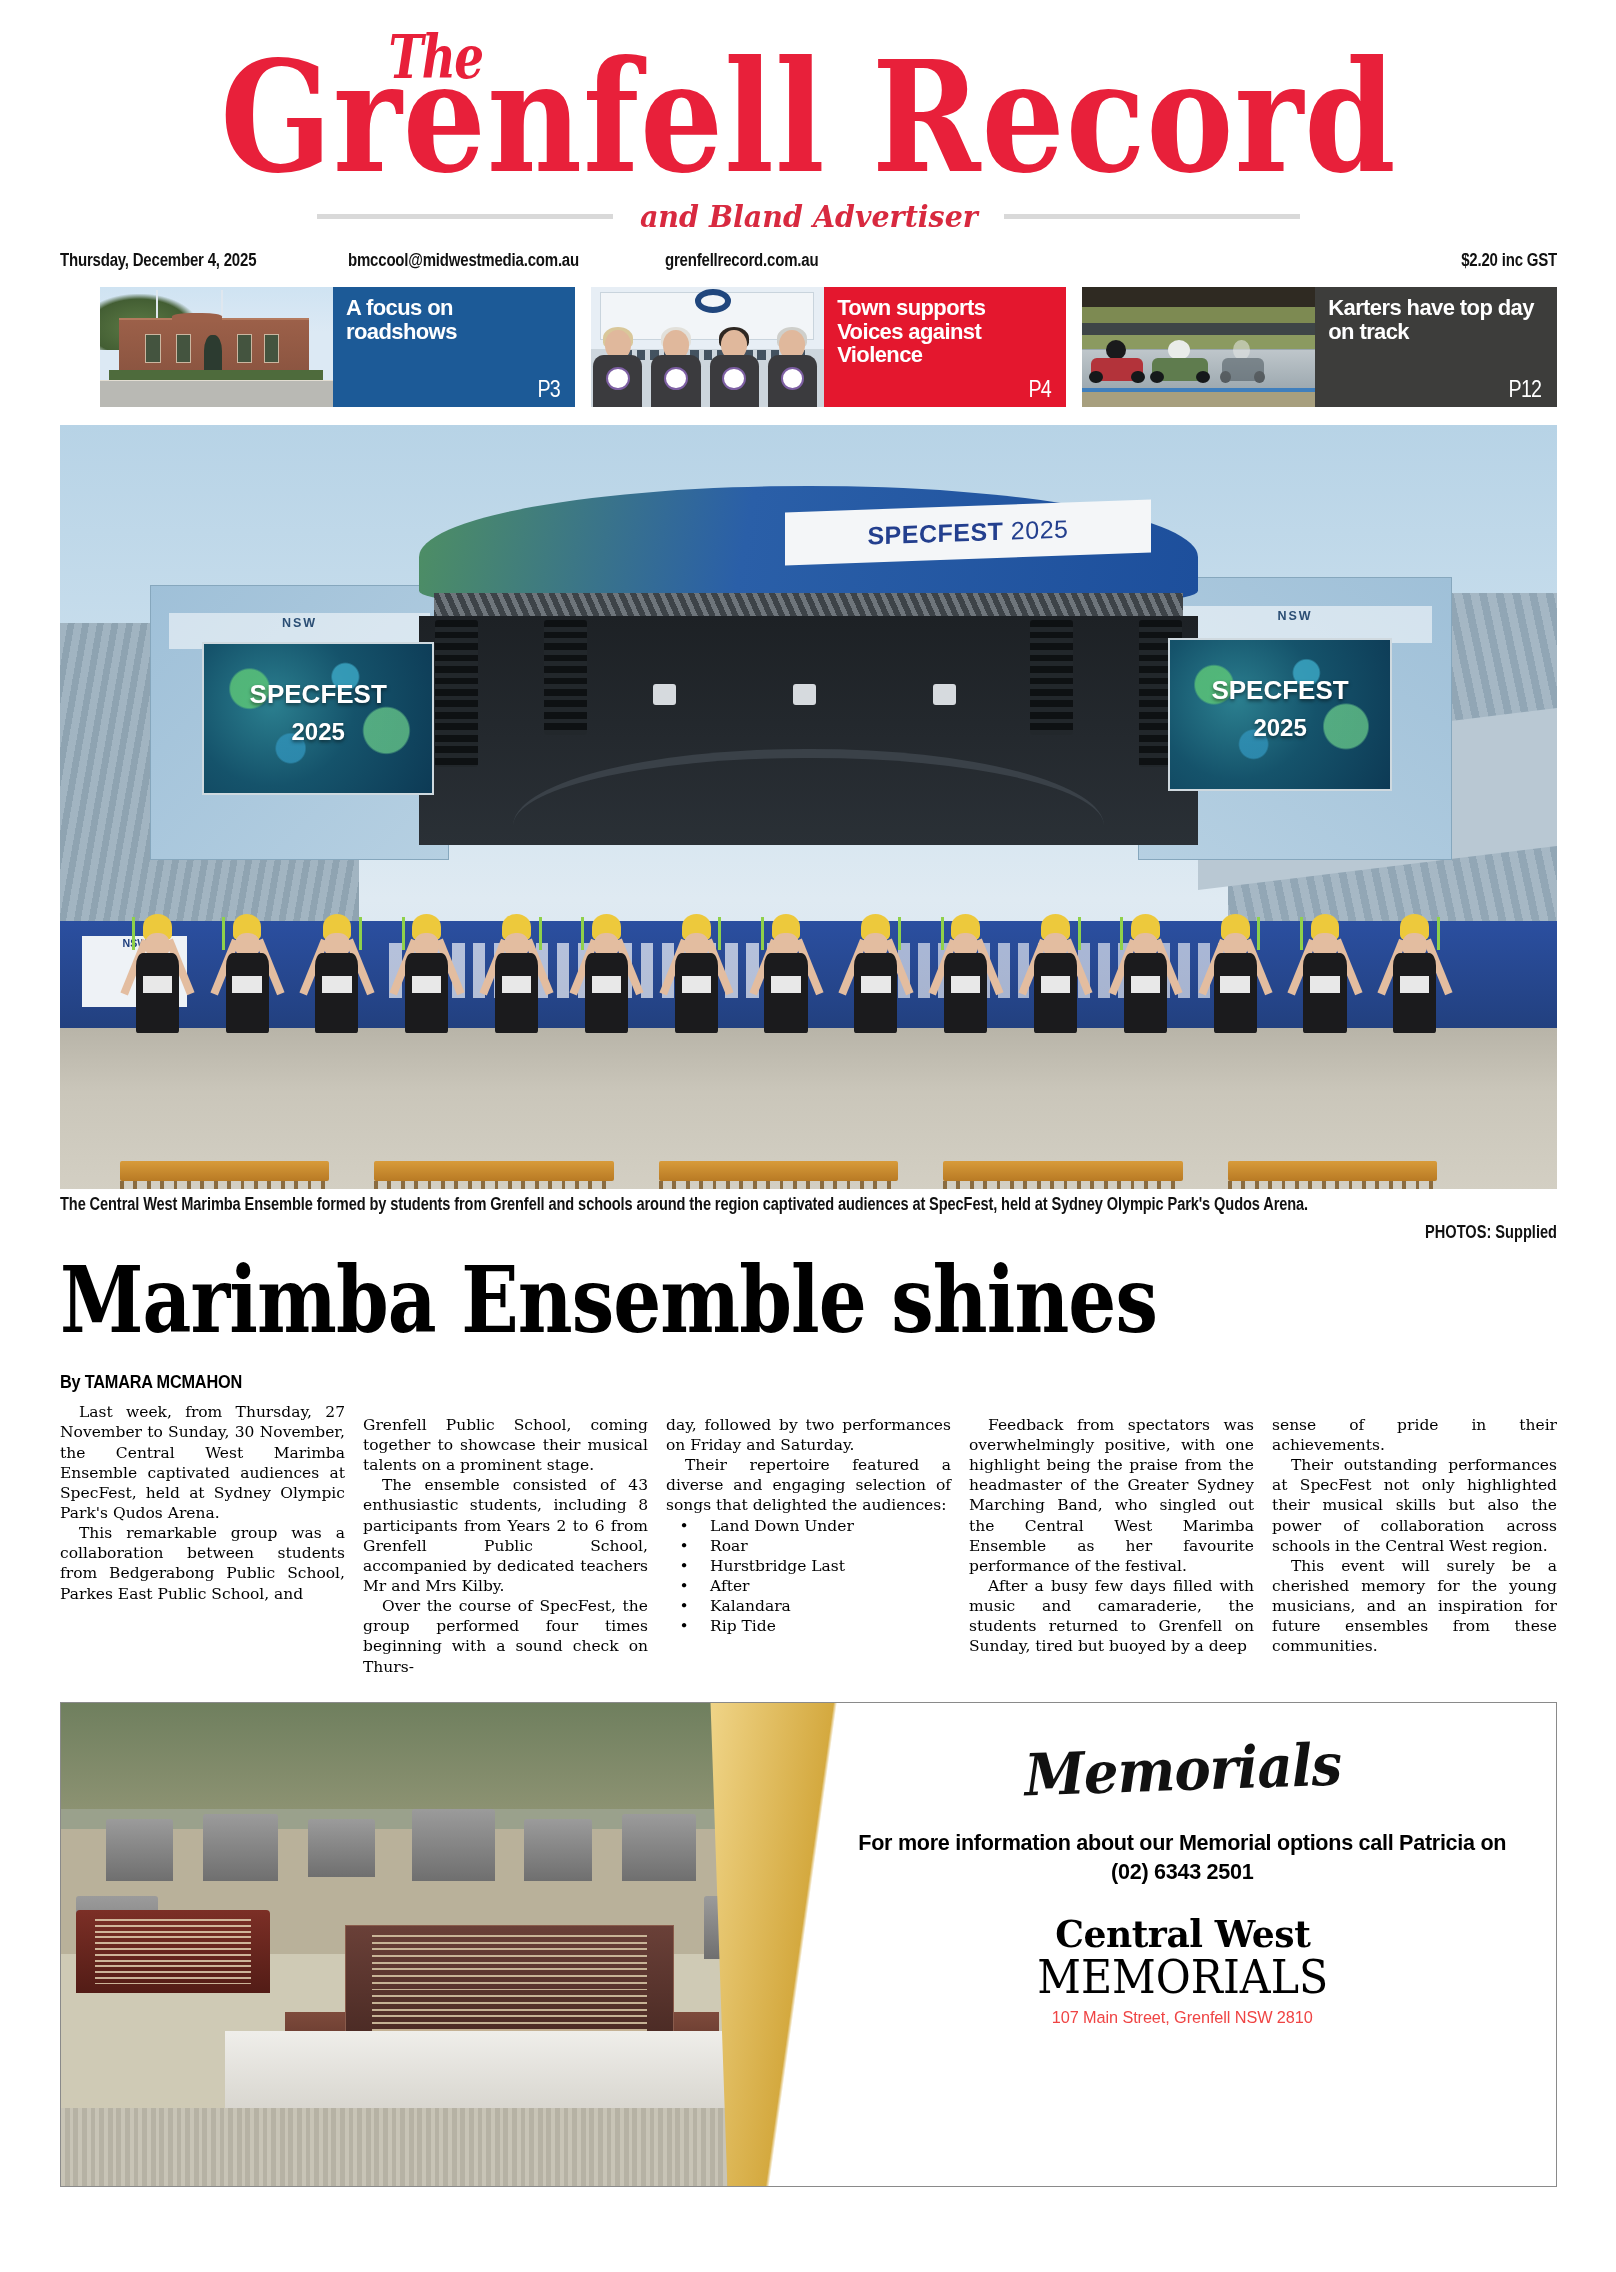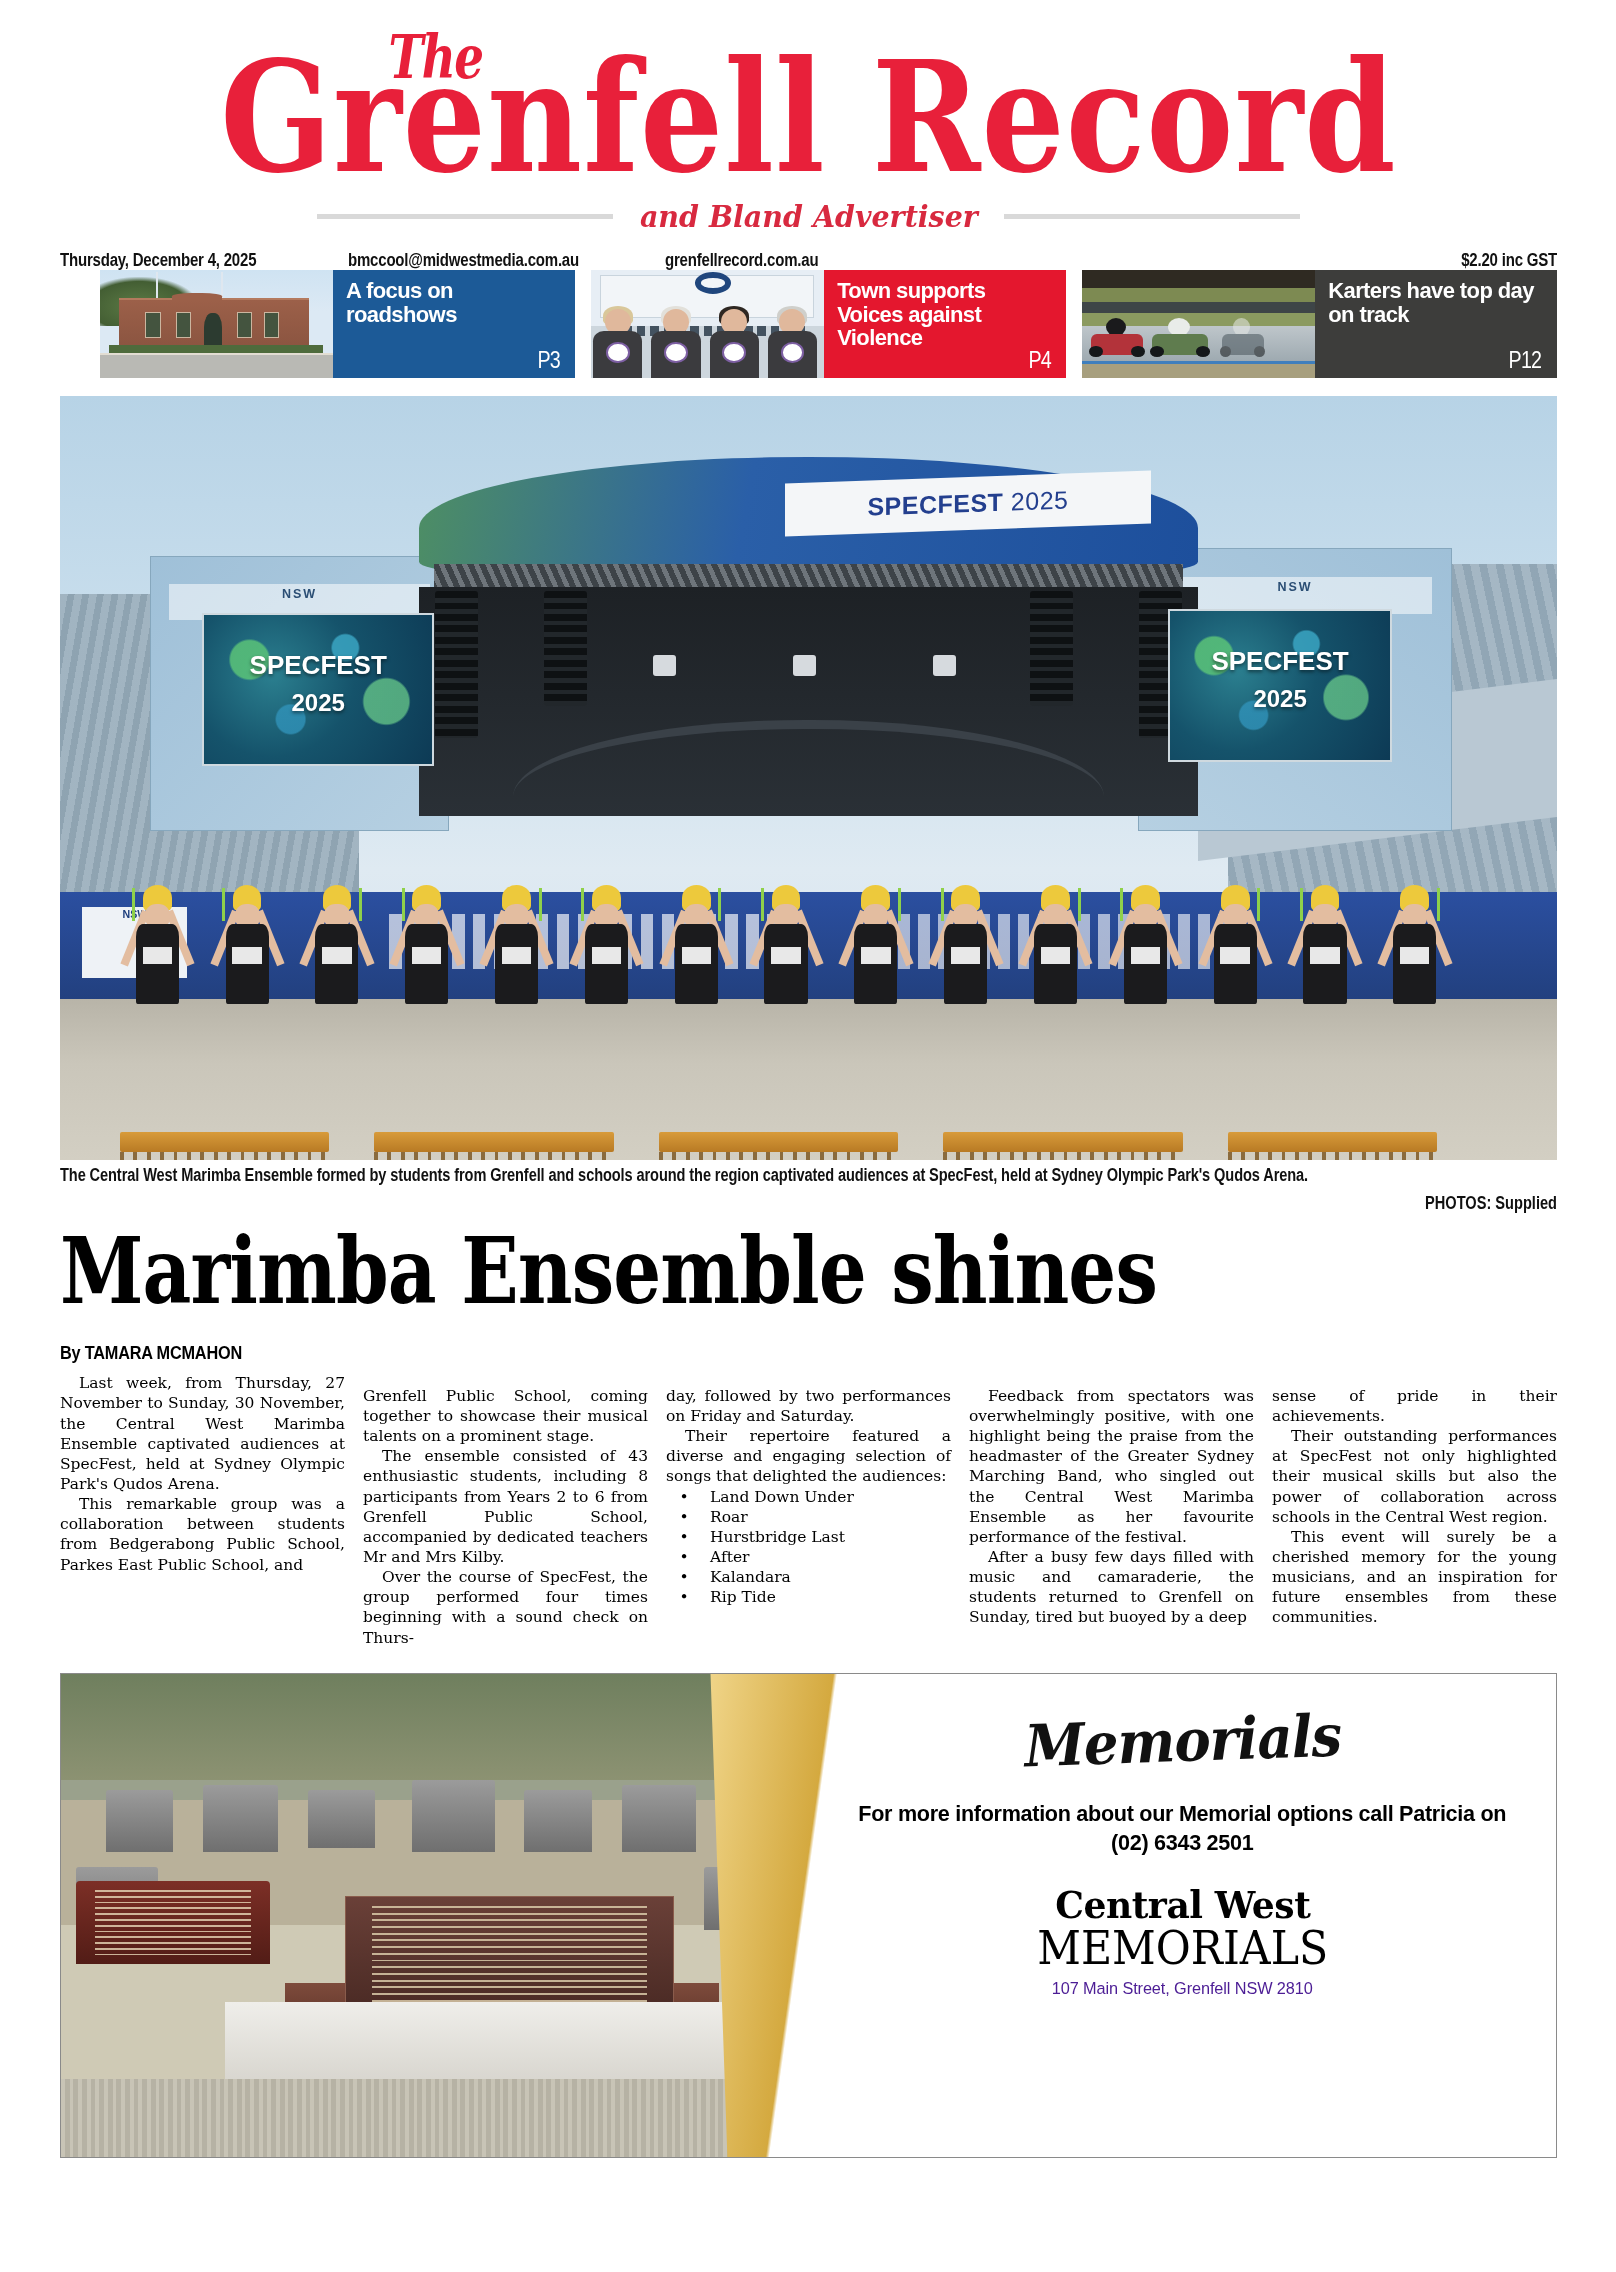--- a/index.html
+++ b/index.html
@@ -62,22 +62,22 @@
     transform-origin: left center;
   }
   .infobar .ib-date  { width: 288px; }
   .infobar .ib-email { width: 317px; }
   .infobar .ib-web   { flex: 1; }
   .infobar .ib-price { text-align: right; }
 
   
   .teasers {
     display: flex; gap: 16.3px;
-    margin: 2px 60px 0 60px;
-    height: 108px;
+    margin: 19px 60px 0 60px;
+    height: 120px;
     padding-left: 40px;
   }
   .teaser { flex: 1; display: flex; overflow: hidden; }
   .teaser-img { width: 49%; position: relative; overflow: hidden; background: #9fb4c4; }
   .teaser-panel {
     flex: 1; position: relative; padding: 8.6px 11.5px 0 13.4px; color: #fff;
   }
   .teaser-headline {
     font-size: 22px; font-weight: 700; line-height: 1.08;
     letter-spacing: -0.6px;
@@ -301,21 +301,21 @@
   .ad-logo .l1 {
     font-family: "DejaVu Serif", serif; font-weight: 700;
     font-size: 38px; color: #000; letter-spacing: -0.5px; line-height: 1;
     transform: scaleX(0.95);
   }
   .ad-logo .l2 {
     font-family: "DejaVu Serif", serif; font-weight: 400;
     font-size: 44px; color: #000; letter-spacing: 0px; line-height: 1.05;
     transform: scaleY(1.05) scaleX(0.97); margin-top: 1.9px;
   }
-  .ad-logo .l3 { font-size: 16.3px; font-weight: 400; color: #4c1d95; margin-top: 7.7px; letter-spacing: -0.1px; }
+  .ad-logo .l3 { font-size: 16.3px; font-weight: 400; color: #ef4444; margin-top: 7.7px; letter-spacing: -0.1px; }
 </style>
 </head>
 <body>
 
 <div class="page">
 
   <div class="masthead">
     <div class="mast-the">The</div>
     <div class="mast-title">Grenfell Record</div>
     <div class="mast-sub-row">

